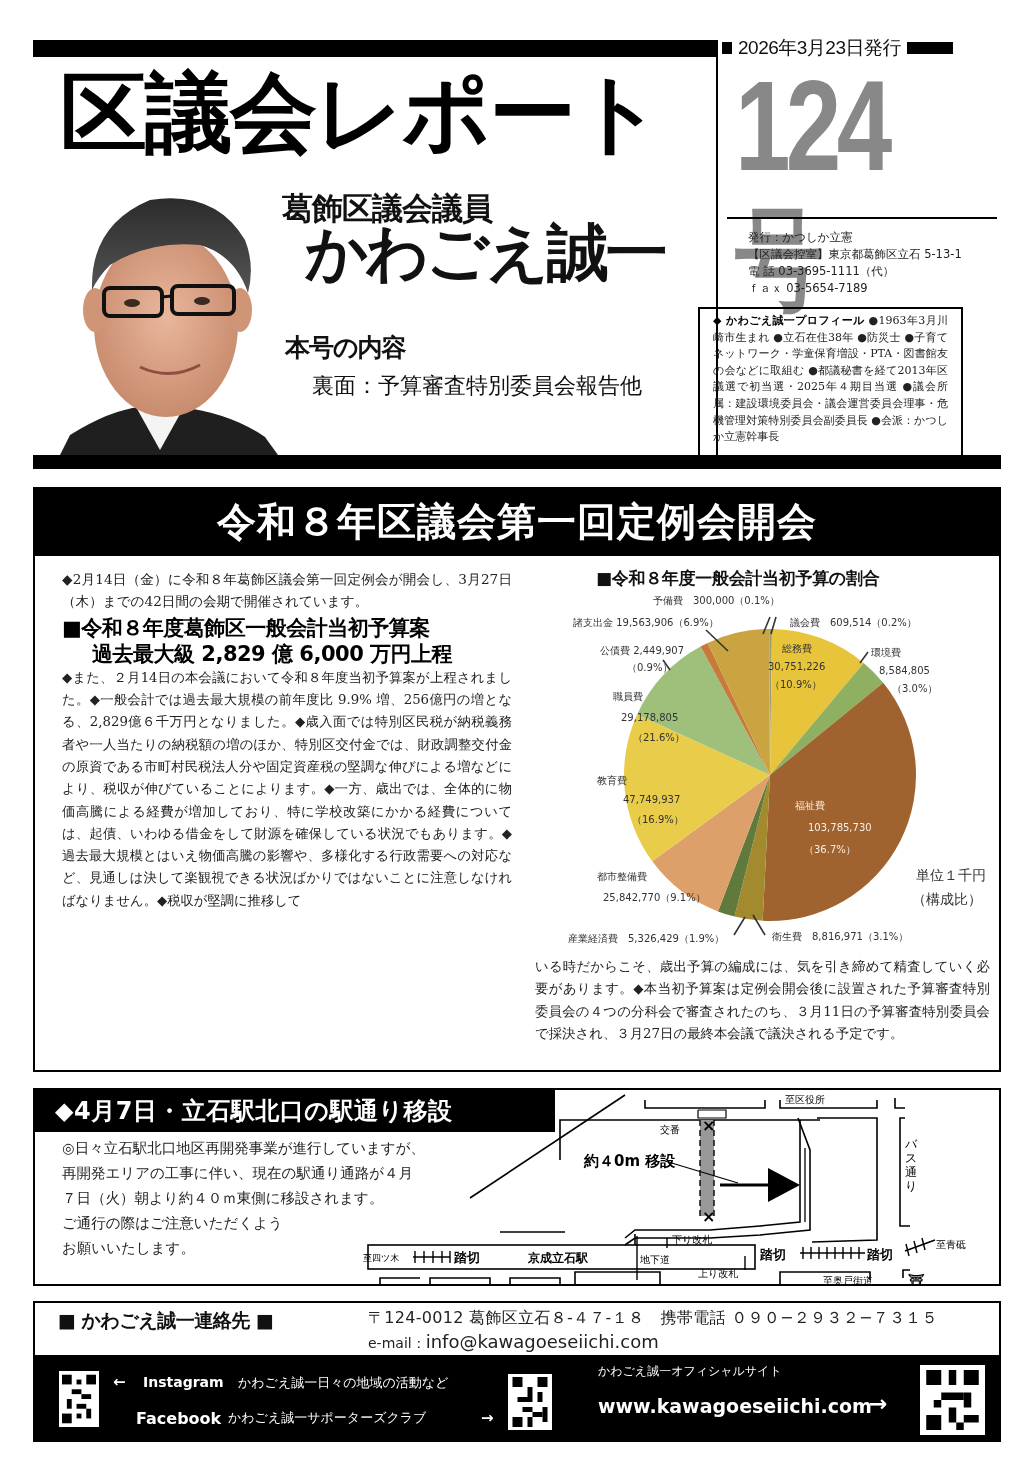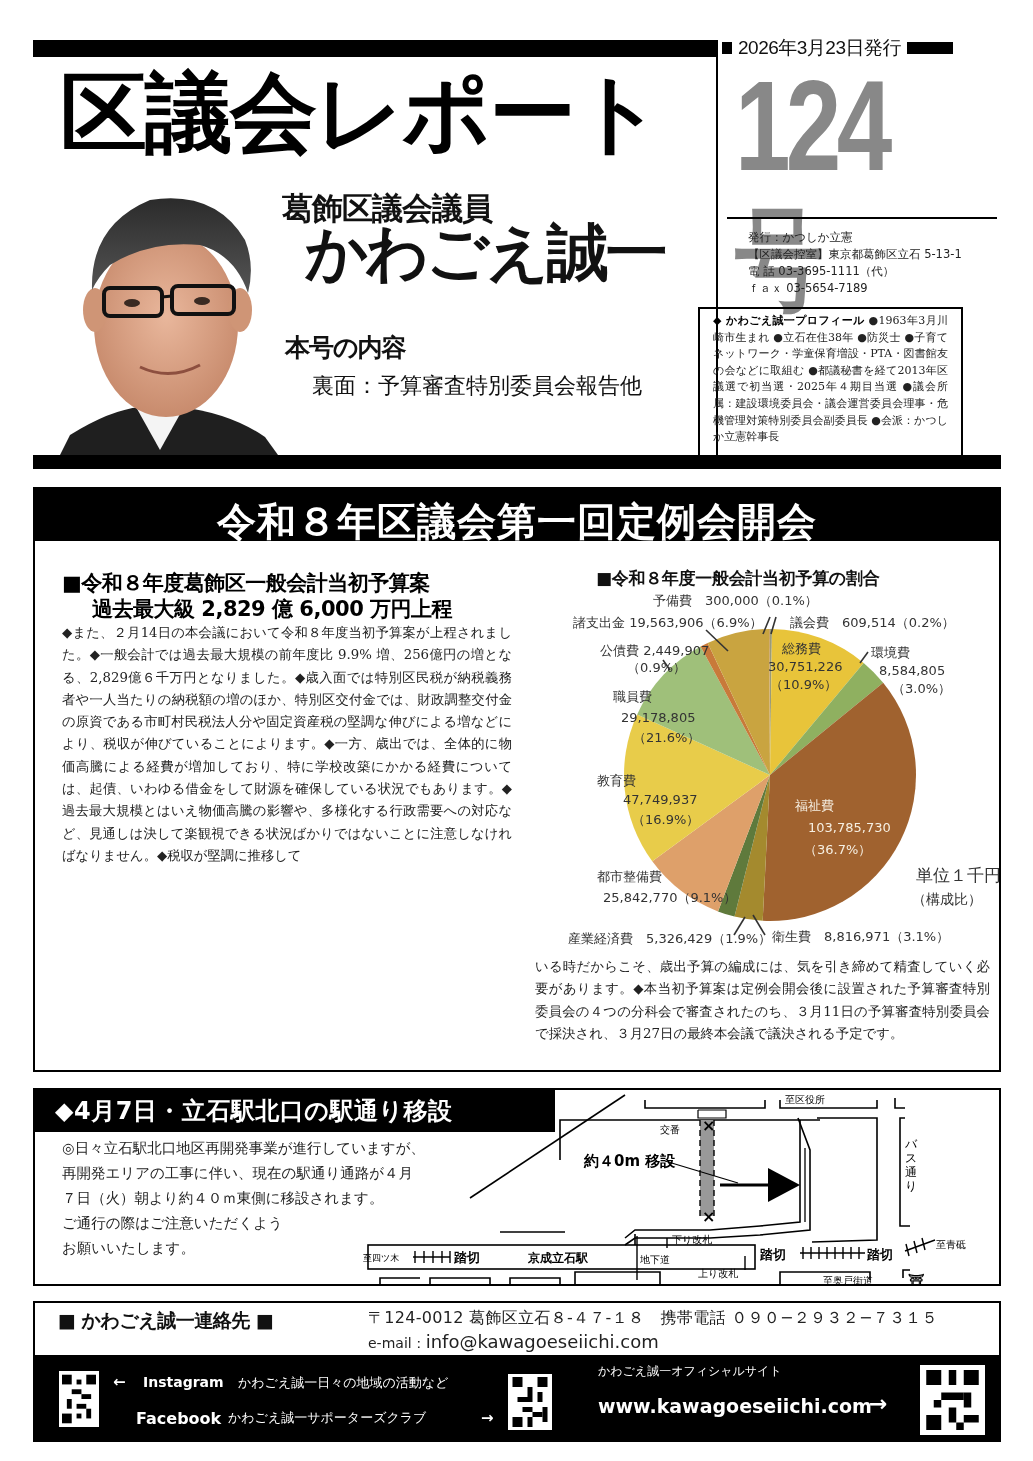--- a/index.html
+++ b/index.html
@@ -22,29 +22,29 @@
 
   #photo { left: 40px; top: 185px; width: 238px; height: 270px; overflow: hidden; }
   #subtitle { left: 282px; top: 188px; font-size: 31px; font-weight: bold; letter-spacing: -1px; font-family: Liberation Mono, monospace; }
   #name { left: 305px; top: 222px; font-size: 62px; font-weight: 900; letter-spacing: -3px; line-height: 1; }
   #toc-title { left: 285px; top: 331px; font-size: 25px; font-weight: bold; letter-spacing: -1px; }
   #toc { left: 312px; top: 370px; font-size: 22px; line-height: 31px; letter-spacing: 0px; }
   #header-bottom-bar { left: 33px; top: 455px; width: 968px; height: 14px; background: #000; }
 
   
   #sec1 { left: 33px; top: 487px; width: 968px; height: 585px; border: 2px solid #000; }
-  #sec1-band { left: 33px; top: 487px; width: 968px; height: 54px; background: #000; color: #fff; text-align: center; font-size: 39px; font-weight: 900; line-height: 69px; letter-spacing: 1px; }
+  #sec1-band { left: 33px; top: 487px; width: 968px; height: 69px; background: #000; color: #fff; text-align: center; font-size: 39px; font-weight: 900; line-height: 69px; letter-spacing: 1px; }
   .body-text { font-family: "DejaVu Serif", serif; font-size: 13.6px; line-height: 22.4px; color: #222; text-align: justify; }
   .sub-head { font-weight: bold; font-size: 20px; letter-spacing: -0.5px; color: #000; line-height: 26px; }
   #col-left { left: 62px; top: 568px; width: 450px; }
   #col-right-text { left: 535px; top: 956px; width: 455px; }
 
   #chart-title { left: 596px; top: 567px; font-size: 17px; font-weight: bold; letter-spacing: -0.3px; }
   #pie-wrap { left: 540px; top: 590px; width: 460px; height: 360px; }
-  .pie-lbl { position: absolute; font-family: "DejaVu Sans", sans-serif; font-size: 13px; line-height: 17px; color: #333; white-space: nowrap; }
+  .pie-lbl { position: absolute; font-family: "DejaVu Sans", sans-serif; font-size: 10px; line-height: 17px; color: #333; white-space: nowrap; }
   .pie-lbl.light { color: #f6efe2; }
 
   
   #sec2 { left: 33px; top: 1088px; width: 968px; height: 198px; border: 2px solid #000; }
   #sec2-band { left: 35px; top: 1090px; width: 520px; height: 42px; background: #000; color: #fff; font-size: 24px; font-weight: 900; line-height: 42px; padding-left: 20px; letter-spacing: 0.5px; }
   #sec2-text { left: 62px; top: 1136px; width: 420px; font-family: "DejaVu Serif", serif; font-size: 14.5px; line-height: 25px; color: #222; }
   #map { left: 350px; top: 1088px; width: 651px; height: 198px; }
 
   
   #contact { left: 33px; top: 1301px; width: 968px; height: 56px; border: 2px solid #000; }
@@ -120,20 +120,21 @@
 <div class="abs" id="toc">
   <div>裏面：予算審査特別委員会報告他</div>
 </div>
 
 <div class="abs" id="header-bottom-bar"></div>
 
 <div class="abs" id="sec1"></div>
 <h2 class="abs" id="sec1-band">令和８年区議会第一回定例会開会</h2>
 
 <div class="abs" id="col-left">
+  <p class="body-text">◆2月14日（金）に令和８年葛飾区議会第一回定例会が開会し、3月27日（木）までの42日間の会期で開催されています。</p>
   <div class="sub-head" style="font-size:21px;margin-top:2px">■令和８年度葛飾区一般会計当初予算案</div>
   <div class="sub-head" style="font-size:21px;padding-left:30px">過去最大級 2,829 億 6,000 万円上程</div>
   <p class="body-text" style="font-size:13.3px;line-height:22.3px">◆また、２月14日の本会議において令和８年度当初予算案が上程されました。◆一般会計では過去最大規模の前年度比 9.9% 増、256億円の増となる、2,829億６千万円となりました。◆歳入面では特別区民税が納税義務者や一人当たりの納税額の増のほか、特別区交付金では、財政調整交付金の原資である市町村民税法人分や固定資産税の堅調な伸びによる増などにより、税収が伸びていることによります。◆一方、歳出では、全体的に物価高騰による経費が増加しており、特に学校改築にかかる経費については、起債、いわゆる借金をして財源を確保している状況でもあります。◆過去最大規模とはいえ物価高騰の影響や、多様化する行政需要への対応など、見通しは決して楽観視できる状況ばかりではないことに注意しなければなりません。◆税収が堅調に推移して</p>
 </div>
 
 <div class="abs" id="chart-title">■令和８年度一般会計当初予算の割合</div>
 
 <div class="abs" id="pie-wrap">
   <svg id="pie-svg" width="460" height="360" viewBox="0 0 460 360">
     <g id="pie-slices">
@@ -177,21 +178,21 @@
   <span class="pie-lbl" style="left:57px;top:182px">教育費</span>
   <span class="pie-lbl" style="left:83px;top:201px">47,749,937</span>
   <span class="pie-lbl" style="left:92px;top:221px">（16.9%）</span>
   <span class="pie-lbl light" style="left:255px;top:207px">福祉費</span>
   <span class="pie-lbl light" style="left:268px;top:229px">103,785,730</span>
   <span class="pie-lbl light" style="left:264px;top:251px">（36.7%）</span>
   <span class="pie-lbl" style="left:57px;top:278px">都市整備費</span>
   <span class="pie-lbl" style="left:63px;top:299px">25,842,770（9.1%）</span>
   <span class="pie-lbl" style="left:28px;top:340px">産業経済費　5,326,429（1.9%）</span>
   <span class="pie-lbl" style="left:232px;top:338px">衛生費　8,816,971（3.1%）</span>
-  <span class="pie-lbl" style="left:376px;top:277px;font-size:17px">単位１千円</span>
+  <span class="pie-lbl" style="left:376px;top:277px;font-size:14px">単位１千円</span>
   <span class="pie-lbl" style="left:372px;top:301px;font-size:14px">（構成比）</span>
 </div>
 
 <p class="abs body-text" id="col-right-text" style="font-size:13.4px;line-height:22.4px">いる時だからこそ、歳出予算の編成には、気を引き締めて精査していく必要があります。◆本当初予算案は定例会開会後に設置された予算審査特別委員会の４つの分科会で審査されたのち、３月11日の予算審査特別委員会で採決され、３月27日の最終本会議で議決される予定です。</p>
 
 <div class="abs" id="sec2"></div>
 <h2 class="abs" id="sec2-band">◆4月7日・立石駅北口の駅通り移設</h2>
 <div class="abs" id="sec2-text">
   <div>◎日々立石駅北口地区再開発事業が進行していますが、</div>
   <div>再開発エリアの工事に伴い、現在の駅通り通路が４月</div>

